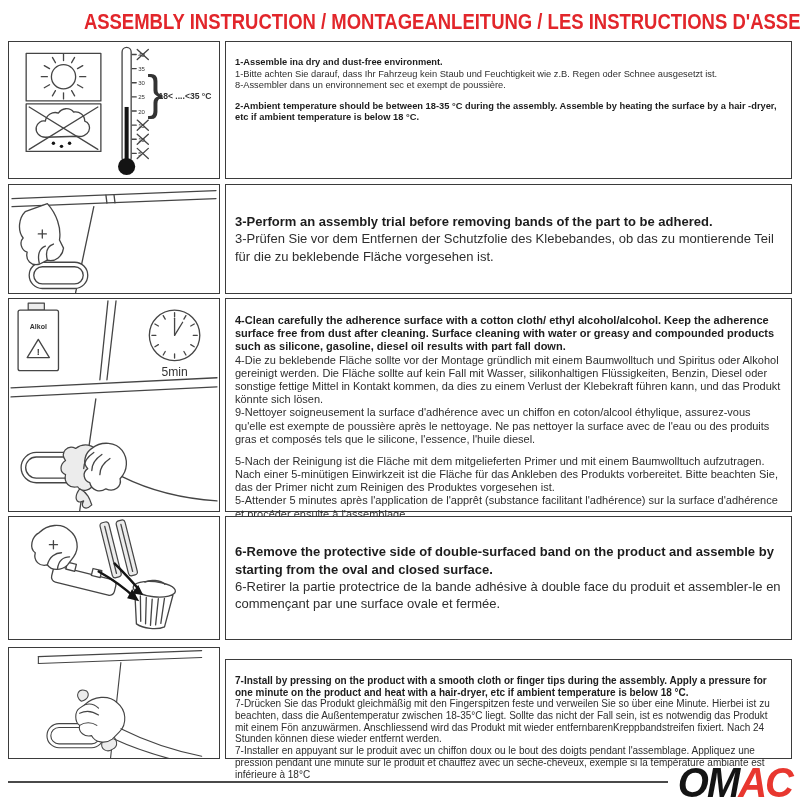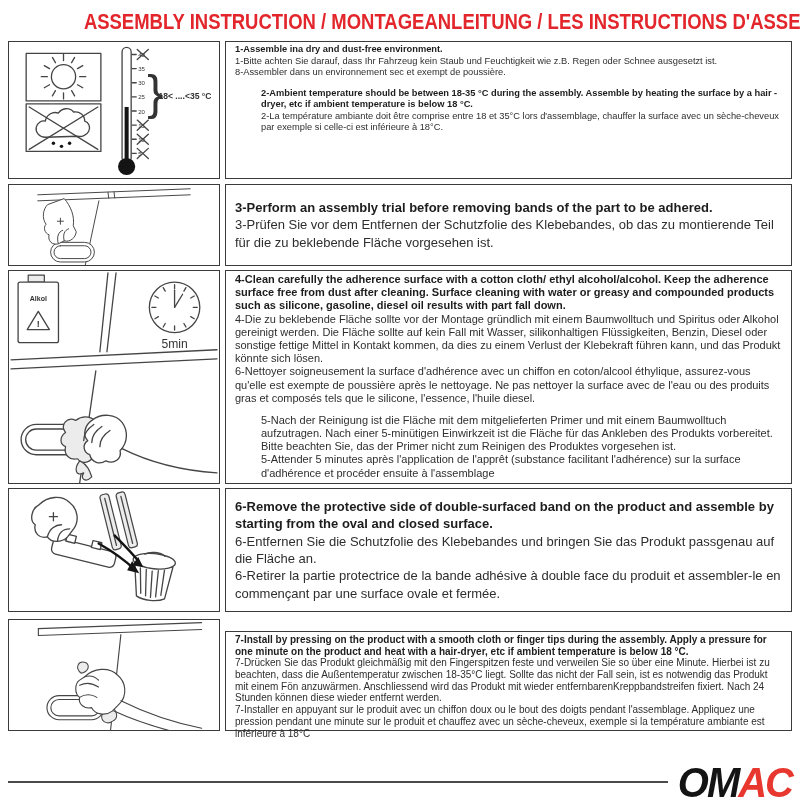--- a/index.html
+++ b/index.html
@@ -6,33 +6,33 @@
   html,body { width:800px; height:800px; background:#ffffff; overflow:hidden;
               font-family:"Liberation Sans", sans-serif; }
   .page { width:800px; height:800px; padding:0 8px; position:relative; }
 
   .title { text-align:center; margin:9px 0 6px; white-space:nowrap; }
   .title span { display:inline-block; transform:scaleX(0.84); transform-origin:center;
                 font-size:22px; font-weight:bold; color:#e2262b; letter-spacing:0; }
 
   .row { display:flex; gap:5px; }
   .m1{margin-bottom:5px}.m2{margin-bottom:4px}.m3{margin-bottom:4px}.m4{margin-bottom:7px}
-  .r1{height:138px}.r2{height:82px}.r3{height:214px}.r4{height:124px}.r5{height:112px}
+  .r1{height:138px}.r2{height:110px}.r3{height:214px}.r4{height:124px}.r5{height:112px}
 
   .cell-img { width:212px; flex:none; border:1.5px solid #3b3b3b; background:#fff; position:relative; }
   .cell-img svg { position:absolute; inset:0; width:100%; height:100%; }
 
-  .cell-text { flex:1; border:1.5px solid #3b3b3b; background:#fff; padding:2px 9px;
+  .cell-text { flex:1; border:1.5px solid #3b3b3b; background:#fff; padding:15px 9px;
                color:#2e2e2e; display:flex; flex-direction:column; }
   .cell-text.center { justify-content:center; }
   .small { font-size:9.3px; line-height:1.24; }
   .tiny  { font-size:11px; line-height:1.2; }
   .tiny5 { font-size:10px;   line-height:1.17;margin-top:12px; }
   .big   { font-size:13px;  line-height:1.34; }
-  .sec + .sec { margin-top:9px;margin-left:26px; }
+  .sec + .sec { margin-top:9px; }
   .en { font-weight:bold; color:#1d1d1d; }
 
   svg text { font-family:"Liberation Sans", sans-serif; fill:#333; }
   .ln { stroke:#454545; stroke-width:1.3; fill:none; stroke-linecap:round; stroke-linejoin:round; }
   .fw { stroke:#454545; stroke-width:1.3; fill:#ffffff; stroke-linejoin:round; }
   .fg { stroke:#454545; stroke-width:1.2; fill:#ececec; stroke-linejoin:round; }
   .fk { fill:#141414; stroke:none; }
 
   .footer { position:absolute; left:8px; right:8px; bottom:6px; height:42px;
             display:flex; align-items:center; }
@@ -124,21 +124,20 @@
       </svg>
     </div>
     <div class="cell-text small">
       <div class="sec">
         <div class="en">1-Assemble ina dry and dust-free environment.</div>
         <div>1-Bitte achten Sie darauf, dass Ihr Fahrzeug kein Staub und Feuchtigkeit wie z.B. Regen oder Schnee ausgesetzt ist.</div>
         <div>8-Assembler dans un environnement sec et exempt de poussière.</div>
       </div>
       <div class="sec">
         <div class="en">2-Ambient temperature should be between 18-35 °C  during the assembly. Assemble by heating the surface by a hair -dryer, etc if ambient temperature is below 18 °C.</div>
-        <div>2-La température ambiante doit être comprise entre 18 et 35°C lors d'assemblage, chauffer la surface avec un sèche-cheveux par exemple si celle-ci est inférieure à 18°C.</div>
       </div>
     </div>
   </div>
 
   <div class="row r2 m2">
     <div class="cell-img">
       <svg viewBox="0 0 208 106">
         <g class="ln">
           <line x1="3" y1="13" x2="205" y2="5"></line>
           <line x1="3" y1="21" x2="205" y2="13"></line>
@@ -220,21 +219,21 @@
           <path class="ln" d="M100,158 C94,162 90,168 90,174"></path>
           <path class="fg" d="M70,188 C64,196 66,204 74,200 C70,206 76,210 82,204 C80,198 78,192 70,188 Z"></path>
           <path class="ln" d="M112,176 C140,190 175,198 206,200"></path>
         </g>
       </svg>
     </div>
     <div class="cell-text tiny">
       <div class="sec">
         <div class="en">4-Clean carefully the adherence surface with a cotton cloth/ ethyl alcohol/alcohol. Keep the adherence surface free from dust after cleaning. Surface cleaning with water or greasy and compounded products such as silicone, gasoline, diesel oil results with part fall down.</div>
         <div>4-Die zu beklebende Fläche sollte vor der Montage gründlich mit einem Baumwolltuch und Spiritus oder Alkohol gereinigt werden. Die Fläche sollte auf kein Fall mit Wasser, silikonhaltigen Flüssigkeiten, Benzin, Diesel oder sonstige fettige Mittel in Kontakt kommen, da dies zu einem Verlust der Klebekraft führen kann, und das Produkt könnte sich lösen.</div>
-        <div>6-Nettoyer soigneusement la surface d'adhérence avec un chiffon en coton/alcool éthylique, assurez-vous qu'elle est exempte de poussière après le nettoyage. Ne pas nettoyer la surface avec de l'eau ou des produits gras et composés tels que le silicone, l'essence, l'huile diesel.</div>
+        <div>9-Nettoyer soigneusement la surface d'adhérence avec un chiffon en coton/alcool éthylique, assurez-vous qu'elle est exempte de poussière après le nettoyage. Ne pas nettoyer la surface avec de l'eau ou des produits gras et composés tels que le silicone, l'essence, l'huile diesel.</div>
       </div>
       <div class="sec">
         <div>5-Nach der Reinigung ist die Fläche mit dem mitgelieferten Primer und mit einem Baumwolltuch aufzutragen. Nach einer 5-minütigen Einwirkzeit ist die Fläche für das Ankleben des Produkts vorbereitet. Bitte beachten Sie, das der Primer nicht zum Reinigen des Produktes vorgesehen ist.</div>
         <div>5-Attender 5 minutes après l'application de l'apprêt (substance facilitant l'adhérence) sur la surface d'adhérence et procéder ensuite à l'assemblage</div>
       </div>
     </div>
   </div>
 
   <div class="row r4 m4">
     <div class="cell-img">
@@ -275,21 +274,20 @@
           <path d="M88,52 C102,60 114,68 124,78" stroke="#141414" stroke-width="2.4" fill="none"></path>
           <polygon class="fk" points="129,82 117,79 122,70"></polygon>
           <path d="M104,44 C114,54 122,62 129,71" stroke="#141414" stroke-width="2.4" fill="none"></path>
           <polygon class="fk" points="133,76 122,74 128,66"></polygon>
         </g>
       </svg>
     </div>
     <div class="cell-text big center">
       <div class="sec">
         <div class="en">6-Remove the protective side of double-surfaced band on the product and assemble by starting from the oval and closed surface.</div>
-        <div>6-Entfernen Sie die Schutzfolie des Klebebandes und bringen Sie das Produkt passgenau auf die Fläche an.</div>
         <div>6-Retirer la partie protectrice de la bande adhésive à double face du produit et assembler-le en commençant par une surface ovale et fermée.</div>
       </div>
     </div>
   </div>
 
   <div class="row r5">
     <div class="cell-img">
       <svg viewBox="0 0 208 128">
         <g class="ln">
           <line x1="16" y1="10" x2="206" y2="3"></line>

